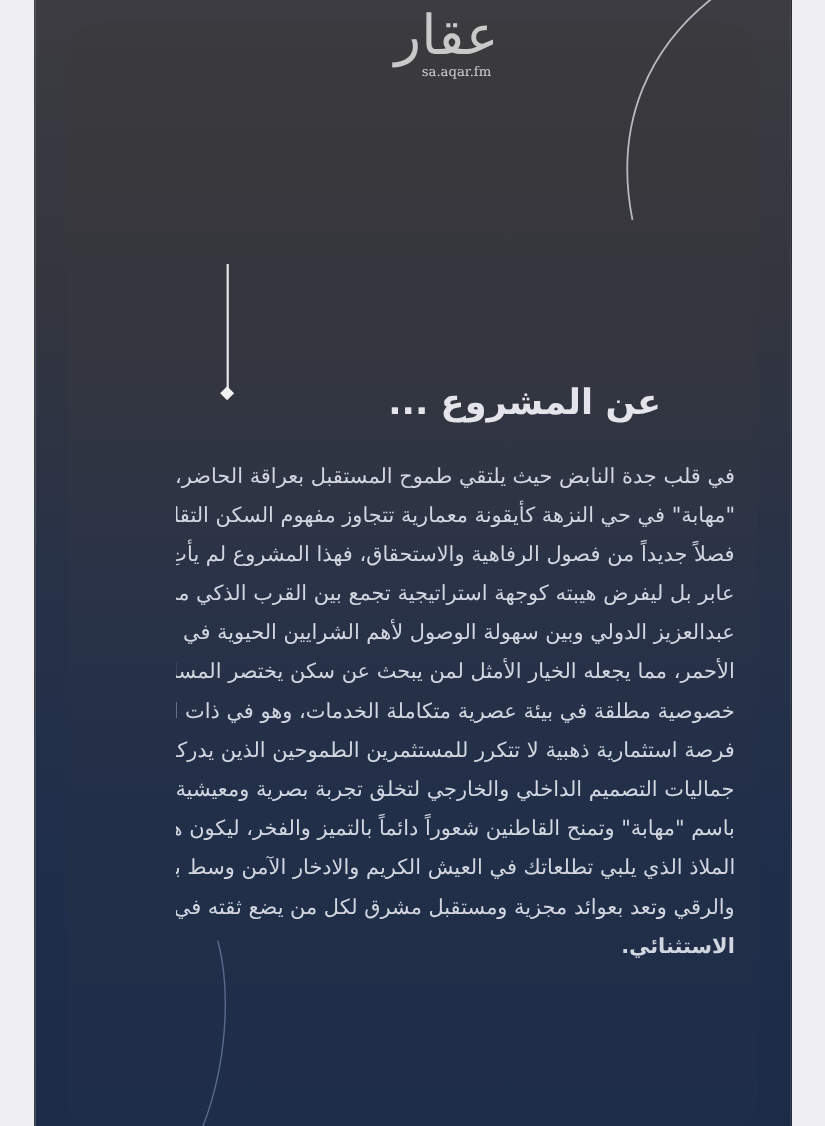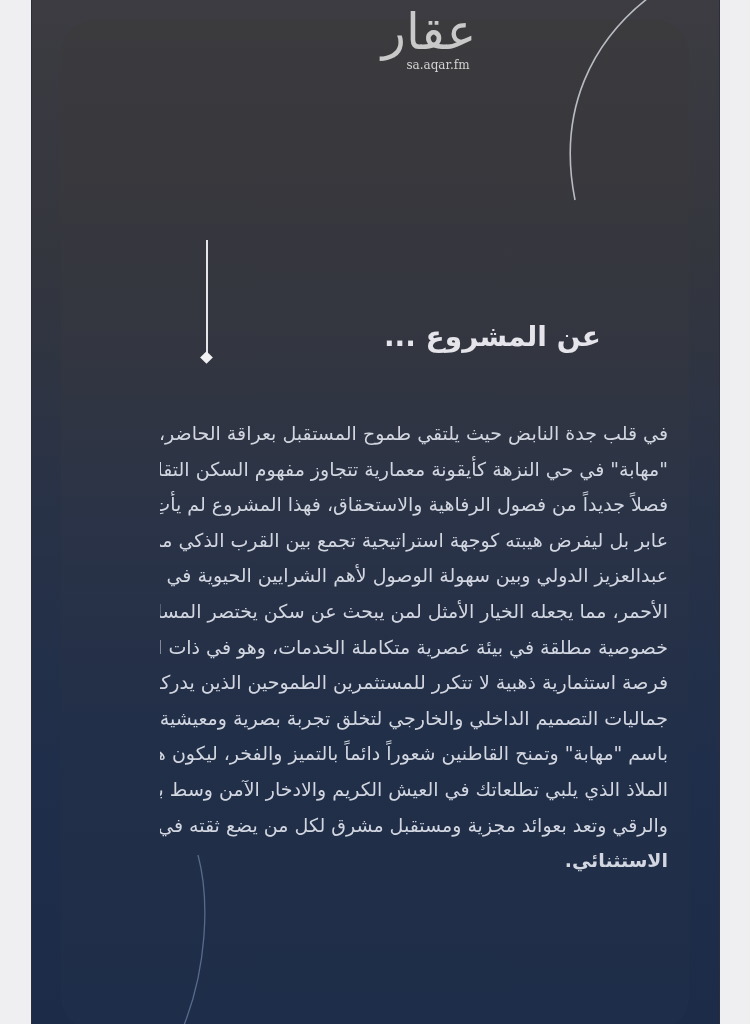--- a/index.html
+++ b/index.html
@@ -16,44 +16,44 @@
     border-right:1px solid #2a2e3a;
     overflow:hidden;
   }
   .inner-card {
     position:absolute; left:29px; top:20px; width:628px; height:1010px;
     border-radius:34px;
     background: linear-gradient(180deg, #3b3a3d 0%, #38383d 15%, #333640 32%, #2a3347 50%, #222f48 70%, #1e2d49 100%);
   }
   .arc-svg { position:absolute; left:0; top:0; width:687px; height:1024px; pointer-events:none; }
   .logo {
-    position:absolute; left:322px; top:6px; width:150px; text-align:center;
+    position:absolute; left:299px; top:6px; width:150px; text-align:center;
     color:#cfcfcf;
   }
   .logo-ar {
     font-size:50px; line-height:52px; font-weight:normal; letter-spacing:1px;
     color:#c9c9c9;
     font-family:"DejaVu Sans", sans-serif;
   }
   .logo-url {
     font-family:"DejaVu Serif", serif; font-size:12px; line-height:18px; color:#d2d2d2;
     margin-top:-2px; padding-left:18px;
   }
   .divider-line {
     position:absolute; left:174px; top:240px; width:2px; height:114px;
     background:#e6e6ea;
   }
   .divider-diamond {
     position:absolute; left:170px; top:353px; width:9px; height:9px;
     background:#f2f2f4; transform:rotate(45deg);
   }
   .heading {
-    position:absolute; right:118px; top:320px;
+    position:absolute; right:118px; top:346px;
     direction:rtl; text-align:right;
-    color:#e4e4ea; font-size:28px; font-weight:bold; white-space:nowrap;
+    color:#e4e4ea; font-size:32px; font-weight:bold; white-space:nowrap;
   }
   .body-text {
     position:absolute; left:128px; top:416px; width:508px;
     direction:rtl; text-align:justify; text-align-last:right;
     color:#d2d6e0; font-size:19px; line-height:35.6px;
   }
   .body-text .line {
     display:block; white-space:nowrap; text-align:justify; text-align-last:justify;
     overflow:hidden; height:35.6px;
   }

